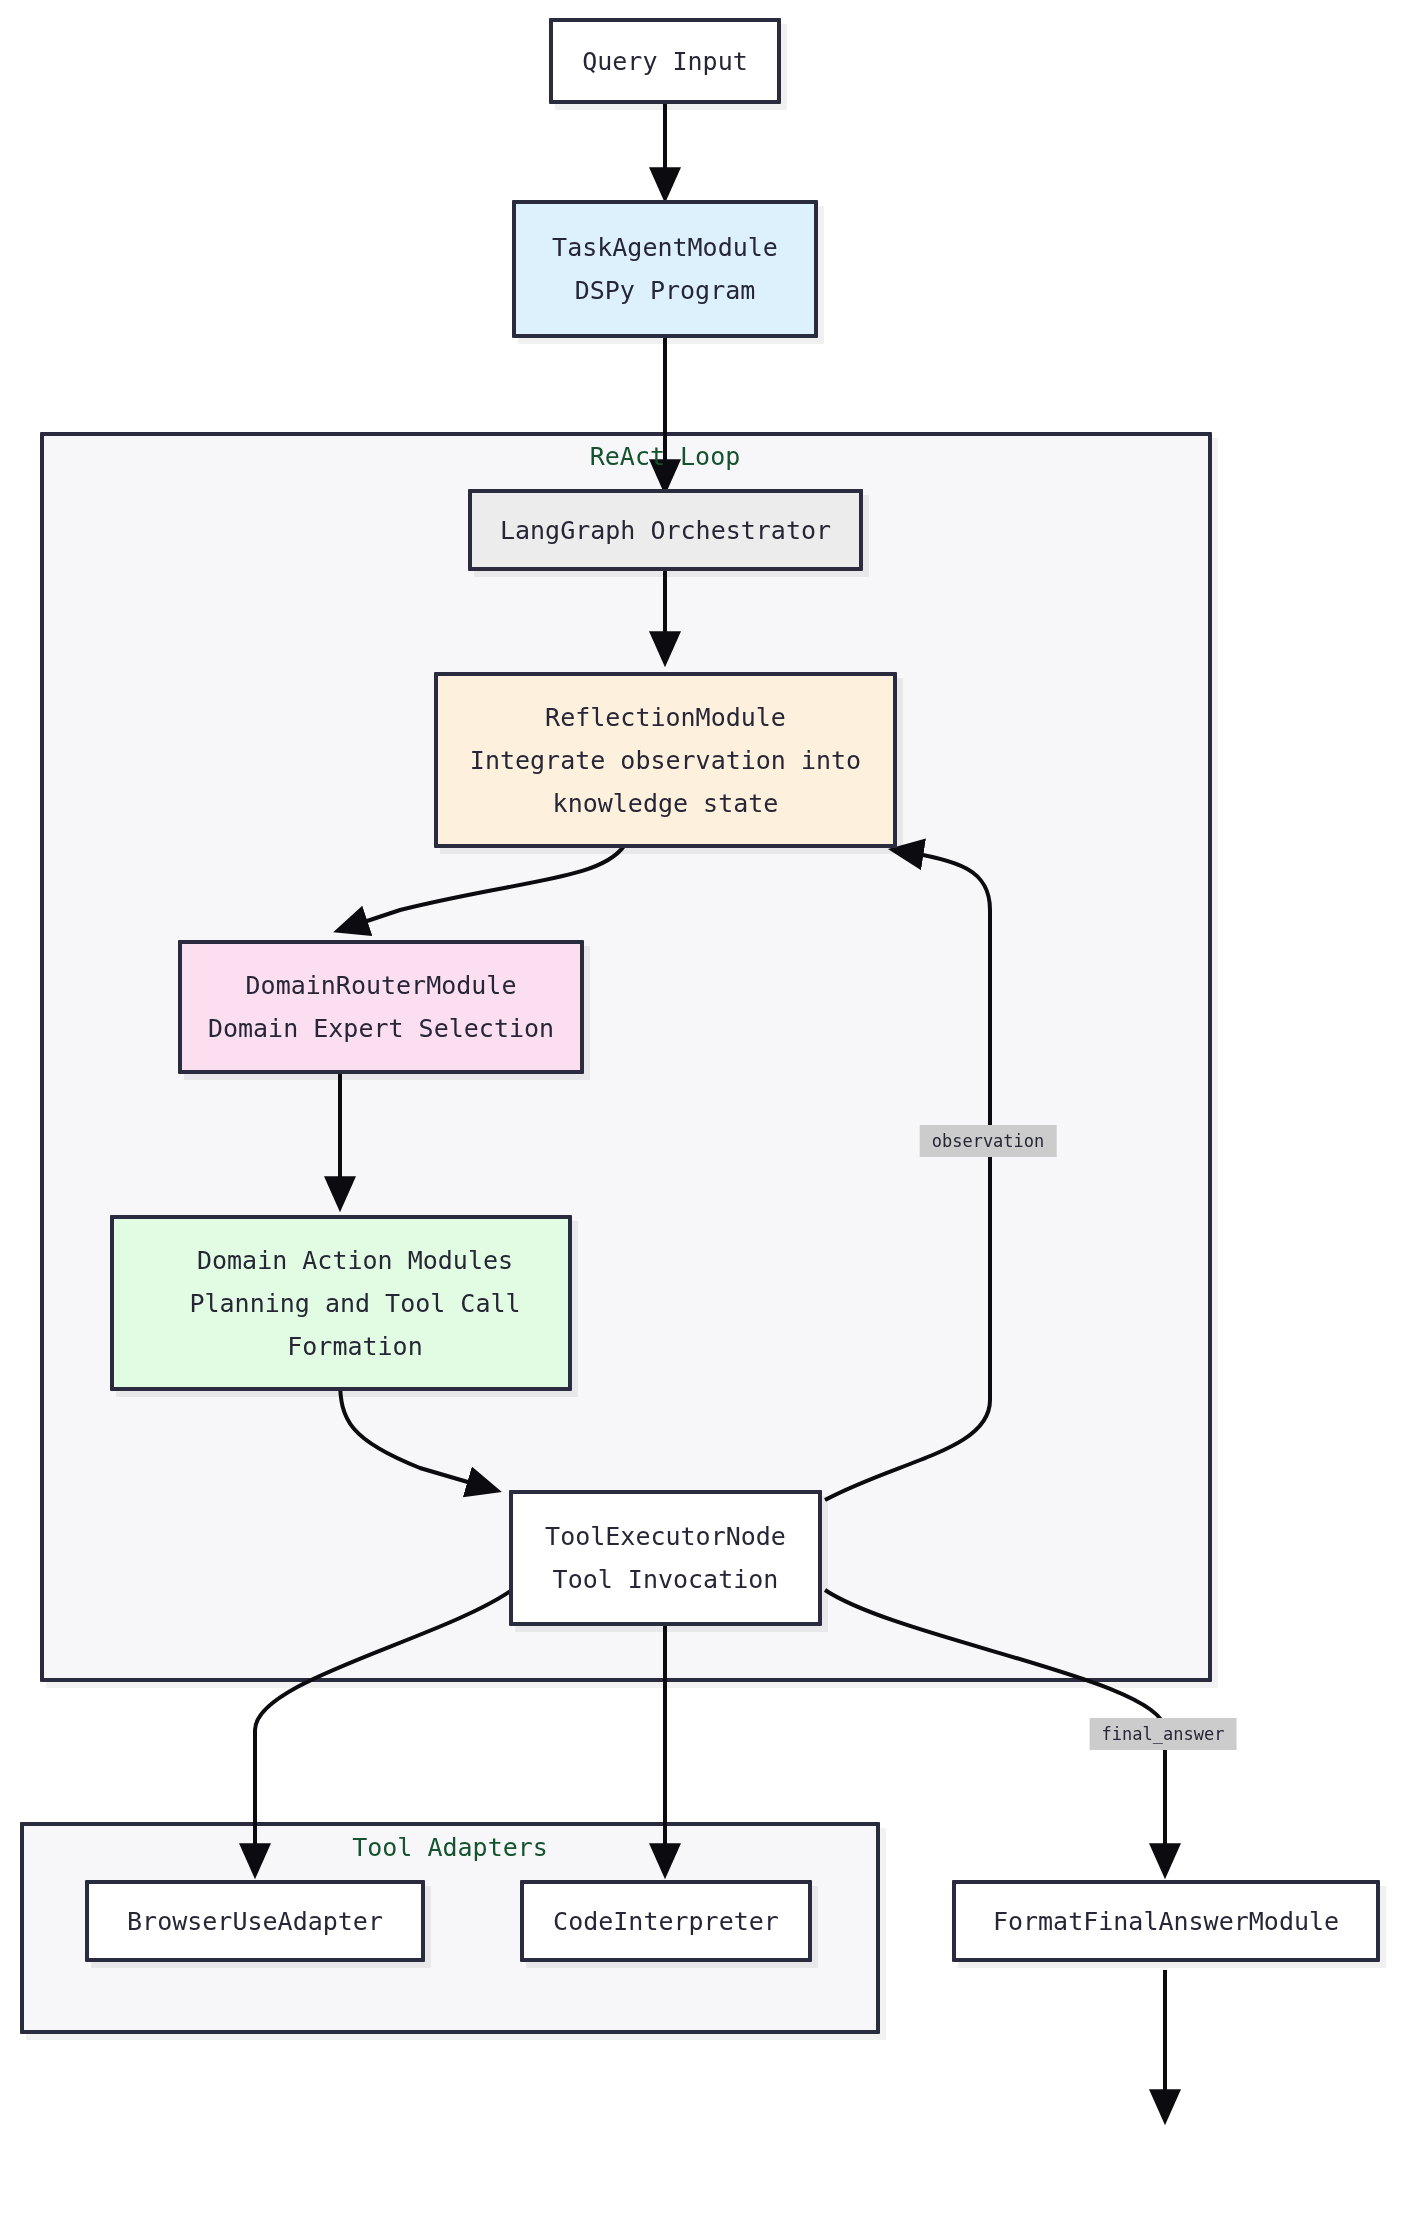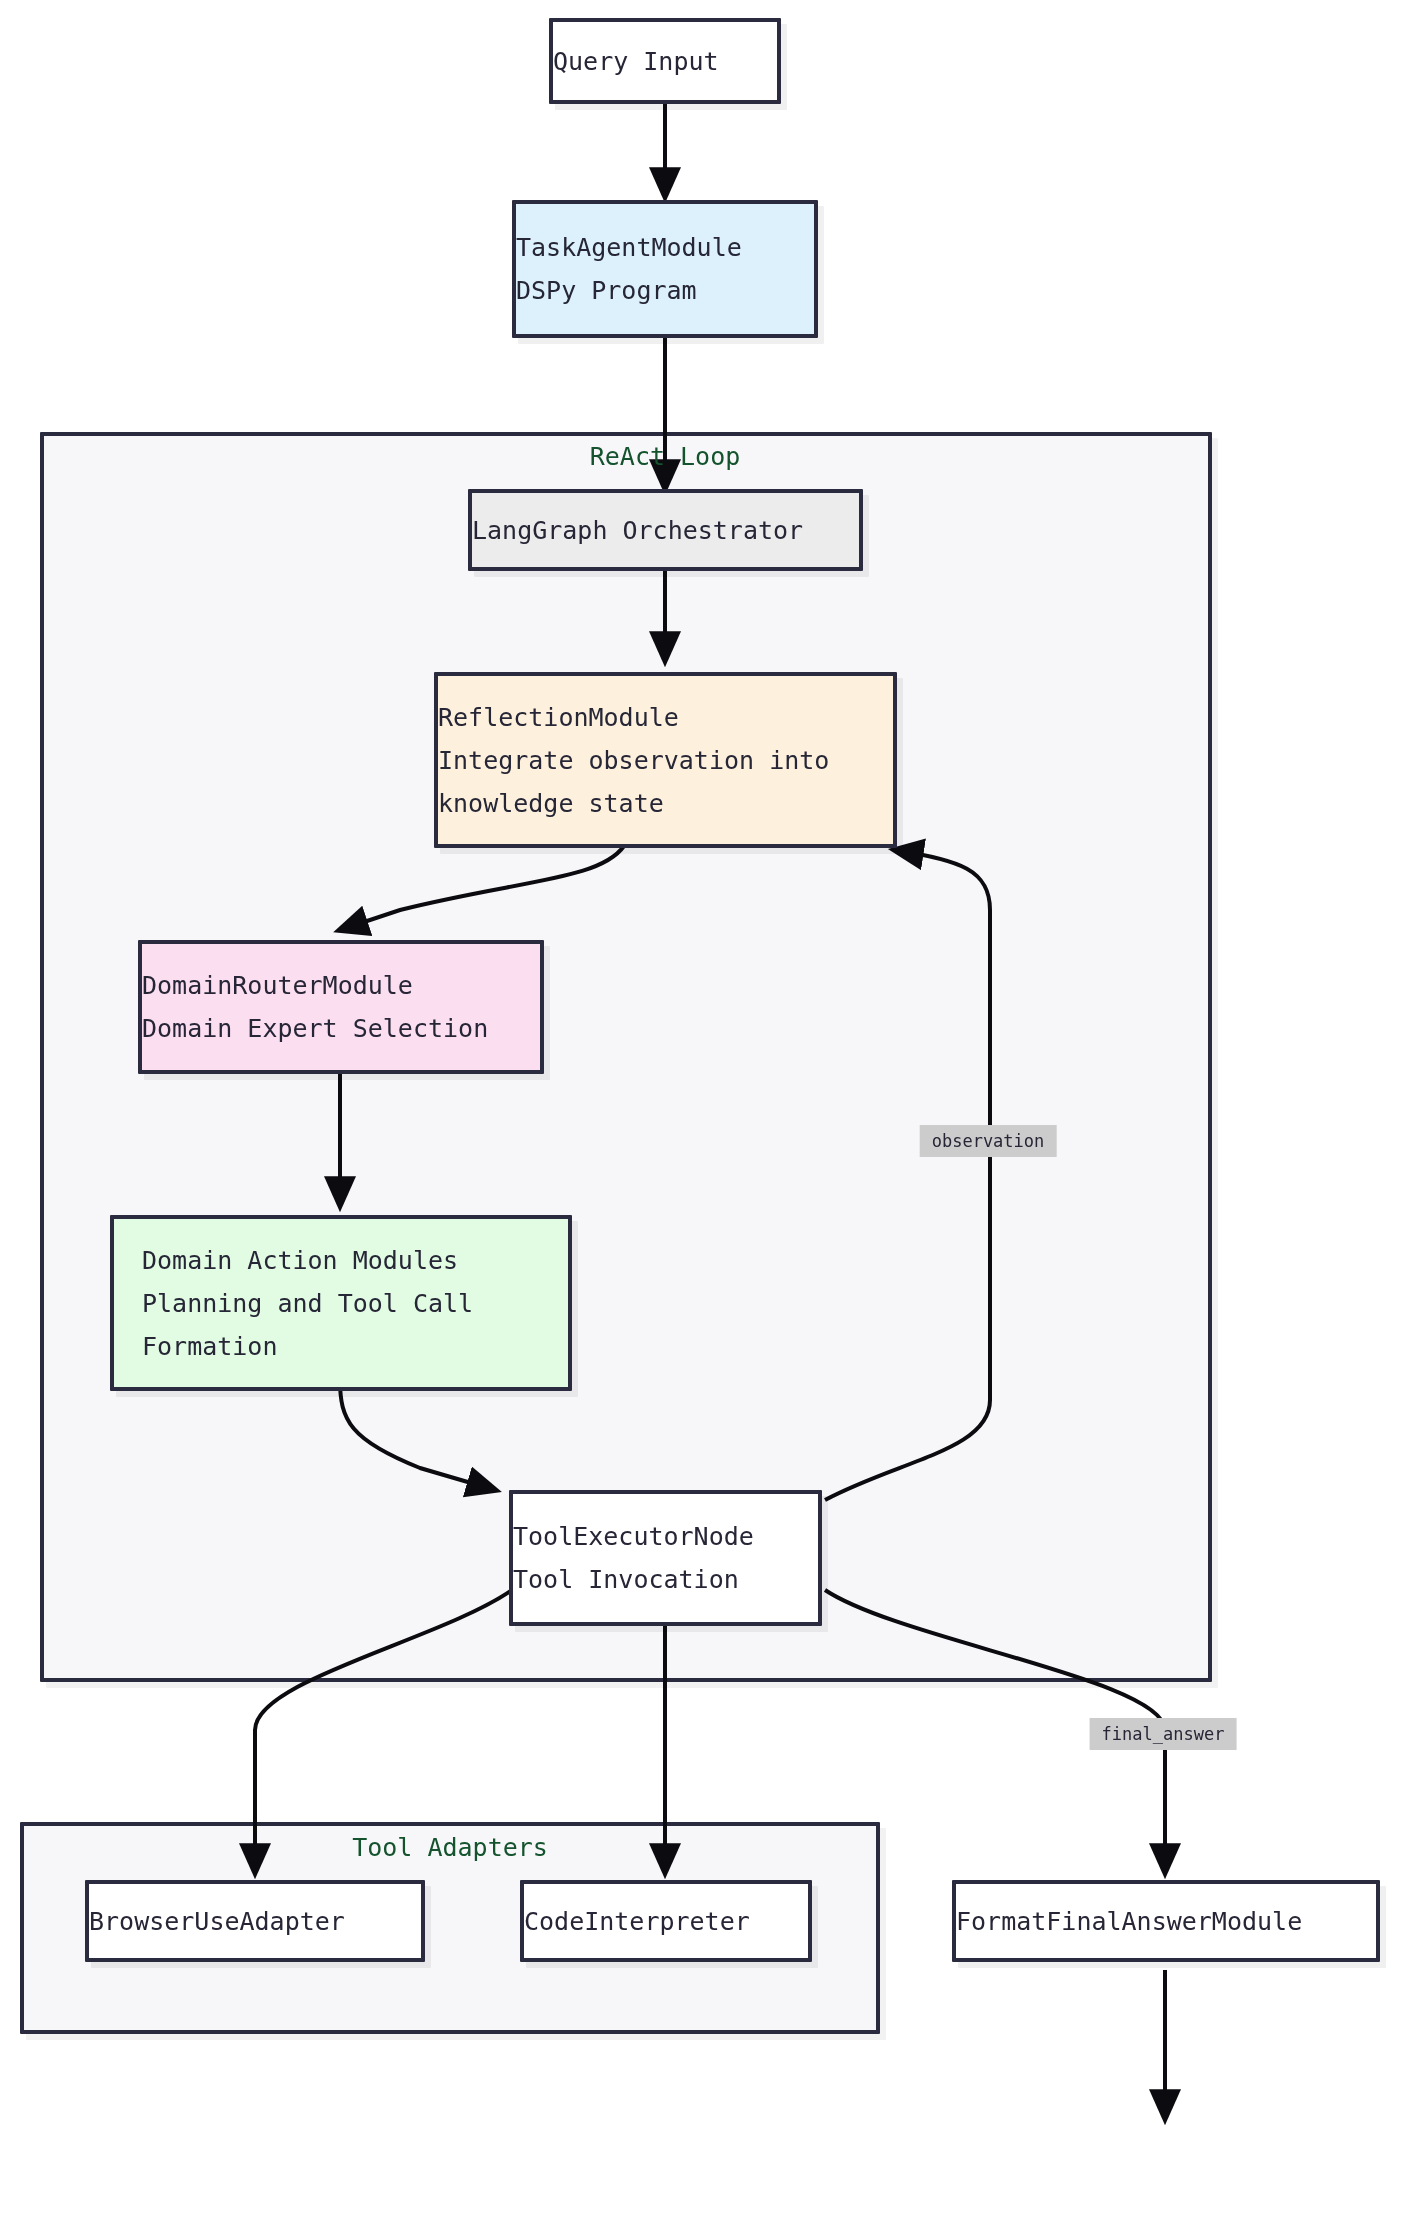--- a/index.html
+++ b/index.html
@@ -25,36 +25,36 @@
     height: 2220px;
     pointer-events: none;
   }
   .node {
     position: absolute;
     box-sizing: border-box;
     border: 4px solid #2b2b40;
     border-radius: 1px;
     display: flex;
     flex-direction: column;
-    align-items: flex-start;
+    align-items: center;
     justify-content: center;
     color: #262636;
     font-family: "DejaVu Sans Mono", monospace;
     font-size: 25px;
     line-height: 43px;
     text-align: center;
     box-shadow: 6px 6px 0 0 rgba(0,0,0,0.06);
     white-space: nowrap;
   }
   .node .ln { display: block; }
   .node.white { background: #ffffff; }
   .node.blue  { background: #dcf1fb; }
   .node.grey  { background: #ececec; }
   .node.cream { background: #fdf1de; }
-  .node.pink  { background: #fcdef1; }
+  .node.pink  { background: #fcdef1; margin-left: 40px; }
   .node.green { background: #e2fce4; }
 
   .cluster {
     position: absolute;
     box-sizing: border-box;
     border: 4px solid #2b2b40;
     background: #f7f7fa;
     border-radius: 1px;
     box-shadow: 6px 6px 0 0 rgba(0,0,0,0.05);
   }

